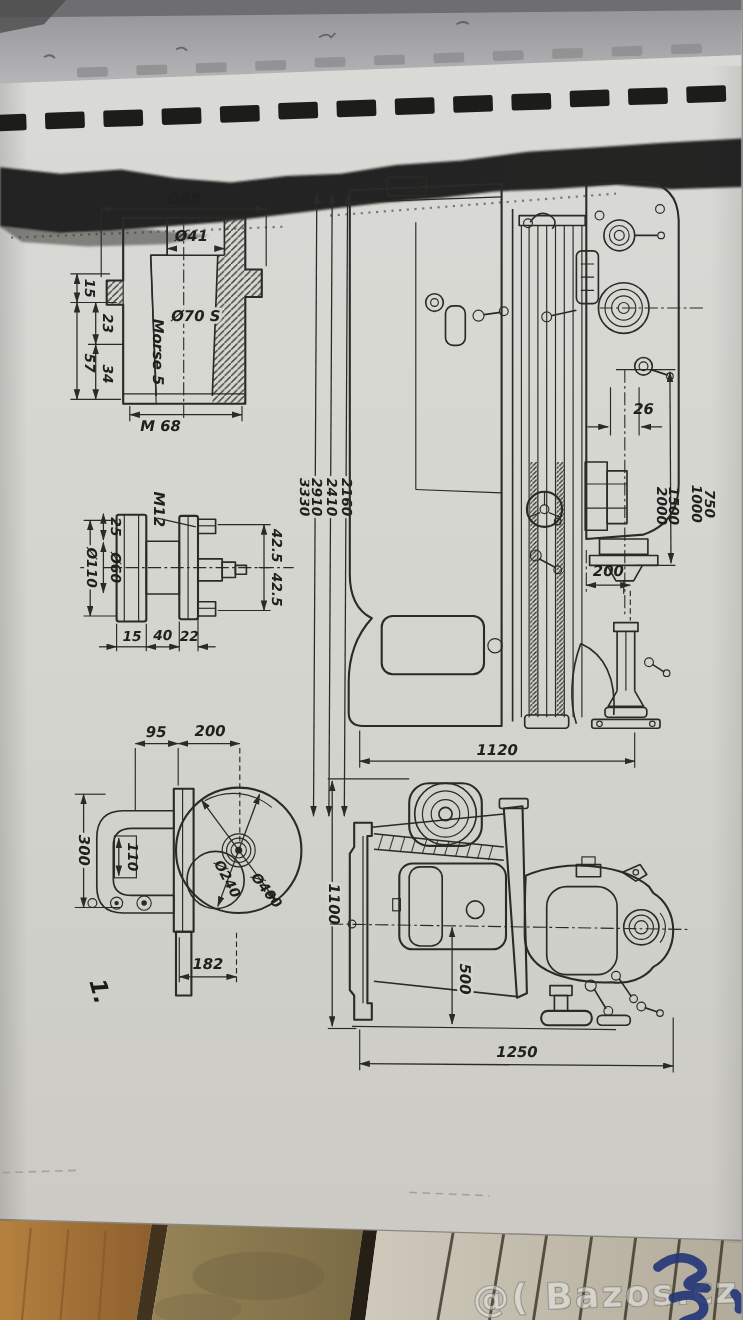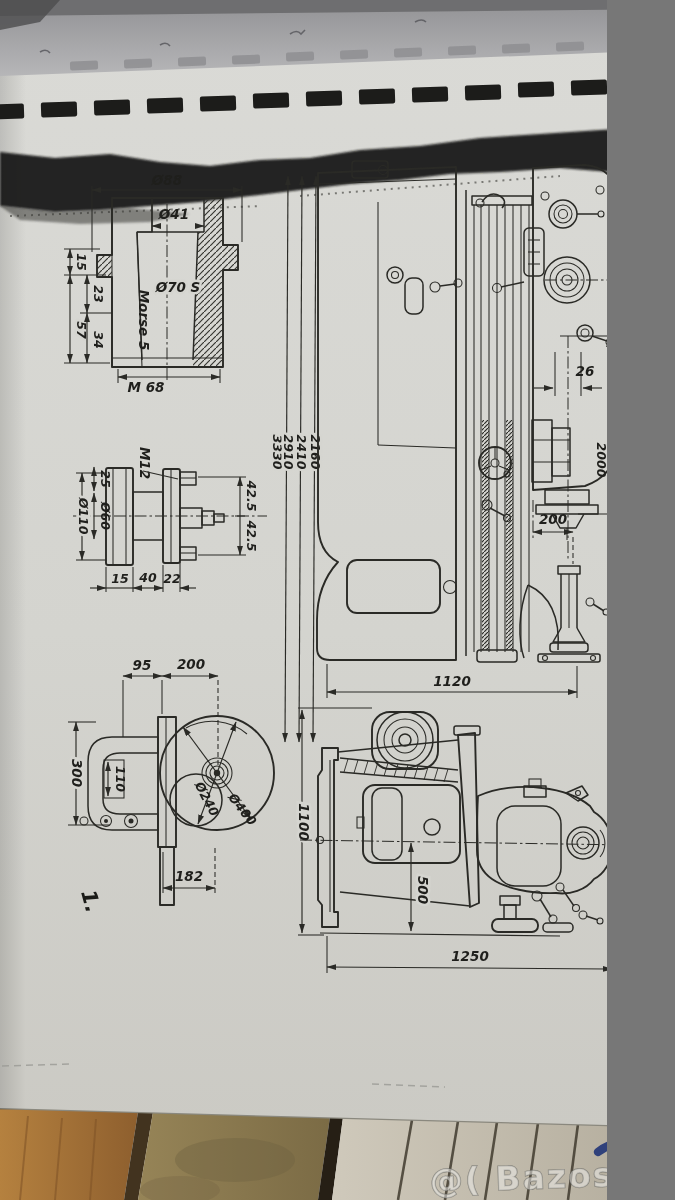--- a/index.html
+++ b/index.html
@@ -1,16 +1,16 @@
 <!DOCTYPE html>
 <html><head>
 <meta charset="utf-8">
 <style>
   html,body{margin:0;padding:0;background:#777;}
-  .photo{position:relative;width:607px;height:1200px;overflow:hidden;background:#e5e5e5;
+  .photo{position:relative;width:674px;height:1200px;overflow:hidden;background:#e5e5e5;
          font-family:"DejaVu Sans",sans-serif;}
   svg{position:absolute;left:0;top:0;}
   .ln{fill:none;stroke:#2a2a26;stroke-width:1.9;stroke-linejoin:round;stroke-linecap:round;}
   .md{fill:none;stroke:#2a2a26;stroke-width:1.5;stroke-linejoin:round;}
   .tn{fill:none;stroke:#2a2a26;stroke-width:1.05;}
   .dim{fill:none;stroke:#2a2a26;stroke-width:1.15;}
   .dsh{stroke-dasharray:5 3;}
   .cl{fill:none;stroke:#2a2a26;stroke-width:1;stroke-dasharray:12 3 2.5 3;}
   .lbl{font:italic 700 13.5px "DejaVu Sans",sans-serif;fill:#1f1f1c;text-anchor:middle;}
   .sm{font-size:12.5px;}

